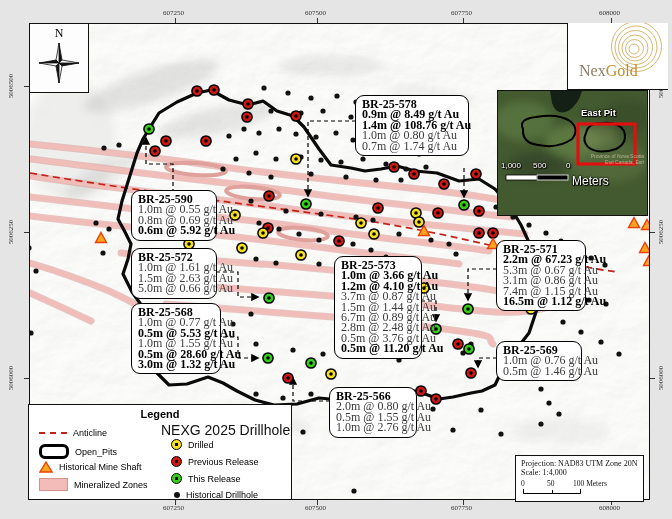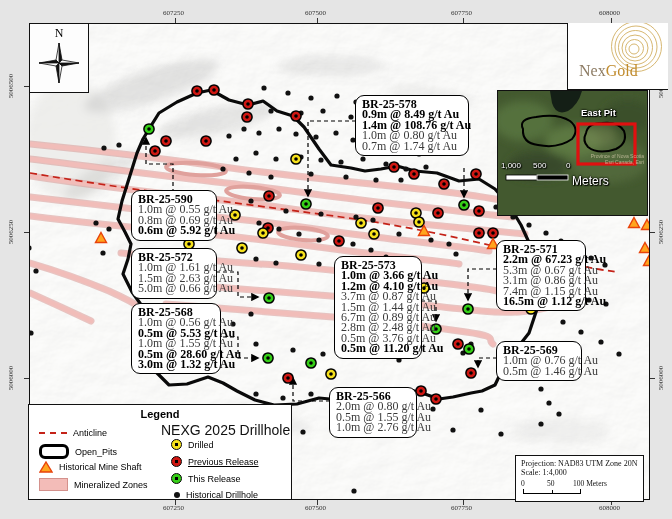--- a/index.html
+++ b/index.html
@@ -479,21 +479,21 @@
     </div>
     <div class="lrow" style="left:10px;top:73px;">
       <span class="lsym sym-mz"></span>
       <span>Mineralized Zones</span>
     </div>
     <div class="lhead" style="left:132px;top:17px;">NEXG 2025 Drillhole</div>
     <div class="lrow" style="left:142px;top:34px;">
       <span class="lsym dh" style="background:radial-gradient(circle,#000 0 1.8px,#f6e11c 1.9px);"></span>
       <span>Drilled</span>
     </div>
-    <div class="lrow" style="left:142px;top:51px;text-decoration:underline;">
+    <div class="lrow" style="left:142px;top:51px;">
       <span class="lsym dh" style="background:radial-gradient(circle,#000 0 1.8px,#cf1712 1.9px);"></span>
       <span>Previous Release</span>
     </div>
     <div class="lrow" style="left:142px;top:68px;">
       <span class="lsym dh" style="background:radial-gradient(circle,#000 0 1.8px,#35cf17 1.9px);"></span>
       <span>This Release</span>
     </div>
     <div class="lrow" style="left:145px;top:85px;">
       <span class="lsym" style="width:6px;height:6px;border-radius:50%;background:#111;"></span>
       <span>Historical Drillhole</span>
@@ -530,21 +530,21 @@
         <div class="row b">0.6m @ 5.92 g/t Au</div>
       </div>
       <div class="callout" style="left: 131px; top: 248px; width: 86px;">
         <div class="ct">BR-25-572</div>
         <div class="row">1.0m @ 1.61 g/t Au</div>
         <div class="row">1.5m @ 2.63 g/t Au</div>
         <div class="row">5.0m @ 0.66 g/t Au</div>
       </div>
       <div class="callout" style="left: 131px; top: 303px; width: 90px;">
         <div class="ct">BR-25-568</div>
-        <div class="row">1.0m @ 0.56 g/t Au</div>
+        <div class="row">1.0m @ 0.77 g/t Au</div>
         <div class="row b">0.5m @ 5.53 g/t Au</div>
         <div class="row">1.0m @ 1.55 g/t Au</div>
         <div class="row b">0.5m @ 28.60 g/t Au</div>
         <div class="row b">3.0m @ 1.32 g/t Au</div>
       </div>
       <div class="callout" style="left: 334px; top: 256px; width: 88px;">
         <div class="ct">BR-25-573</div>
         <div class="row b">1.0m @ 3.66 g/t Au</div>
         <div class="row b">1.2m @ 4.10 g/t Au</div>
         <div class="row">3.7m @ 0.87 g/t Au</div>

